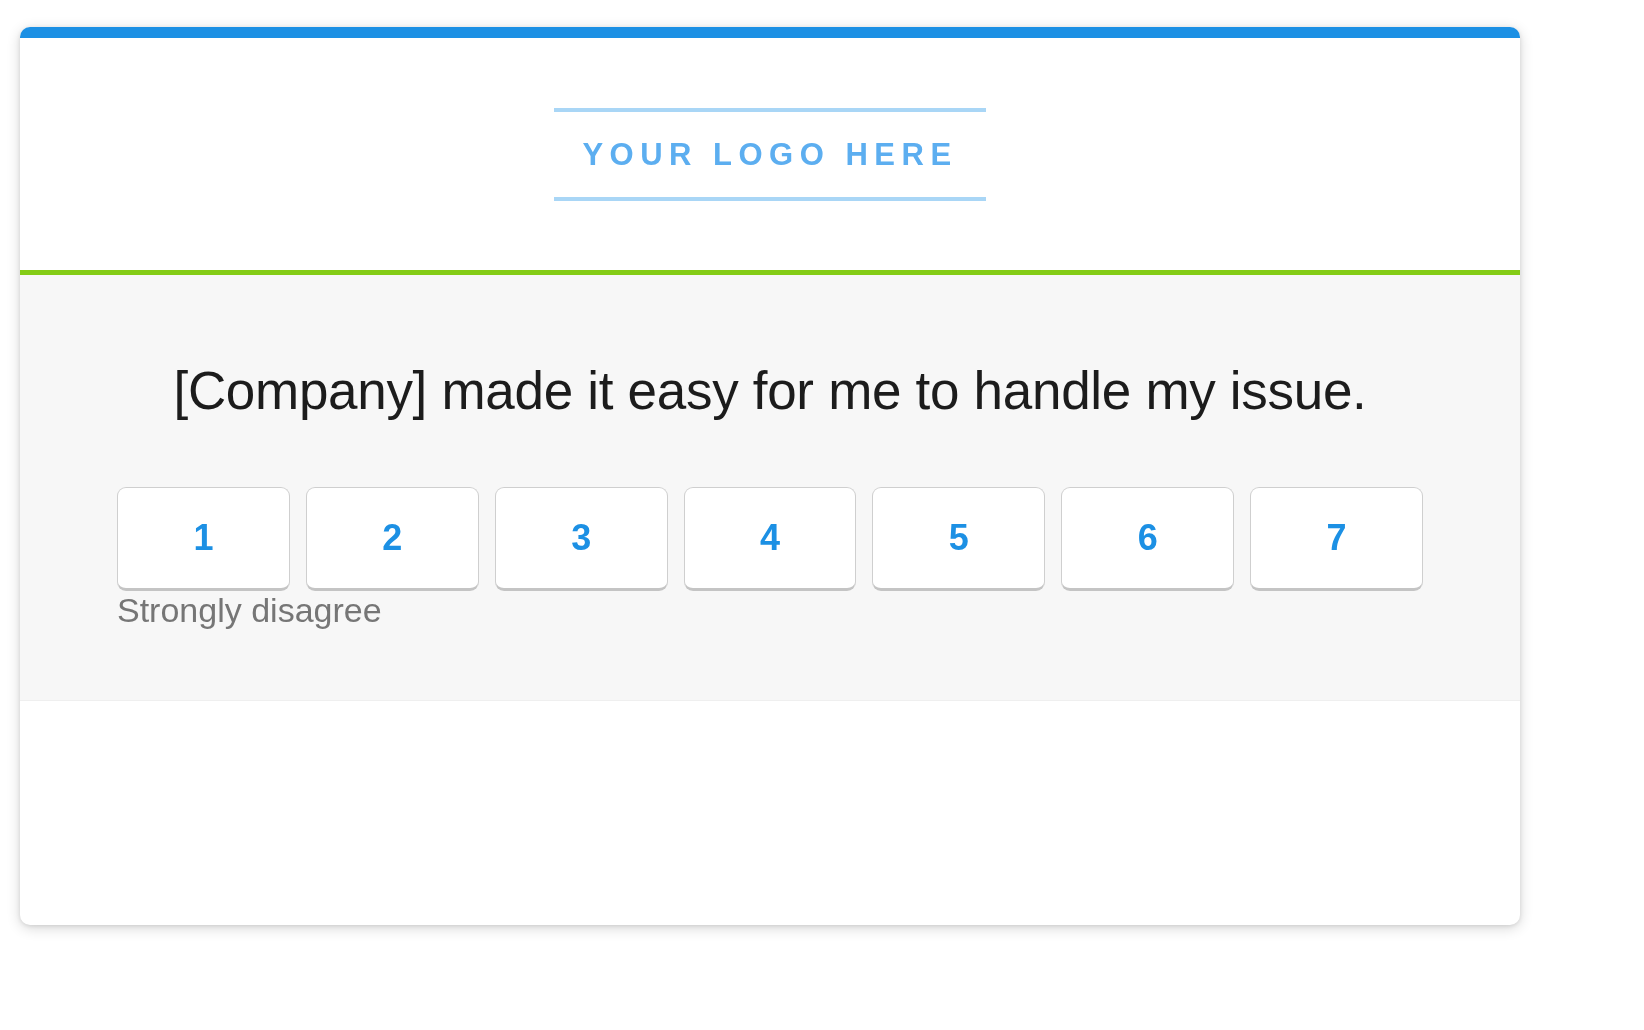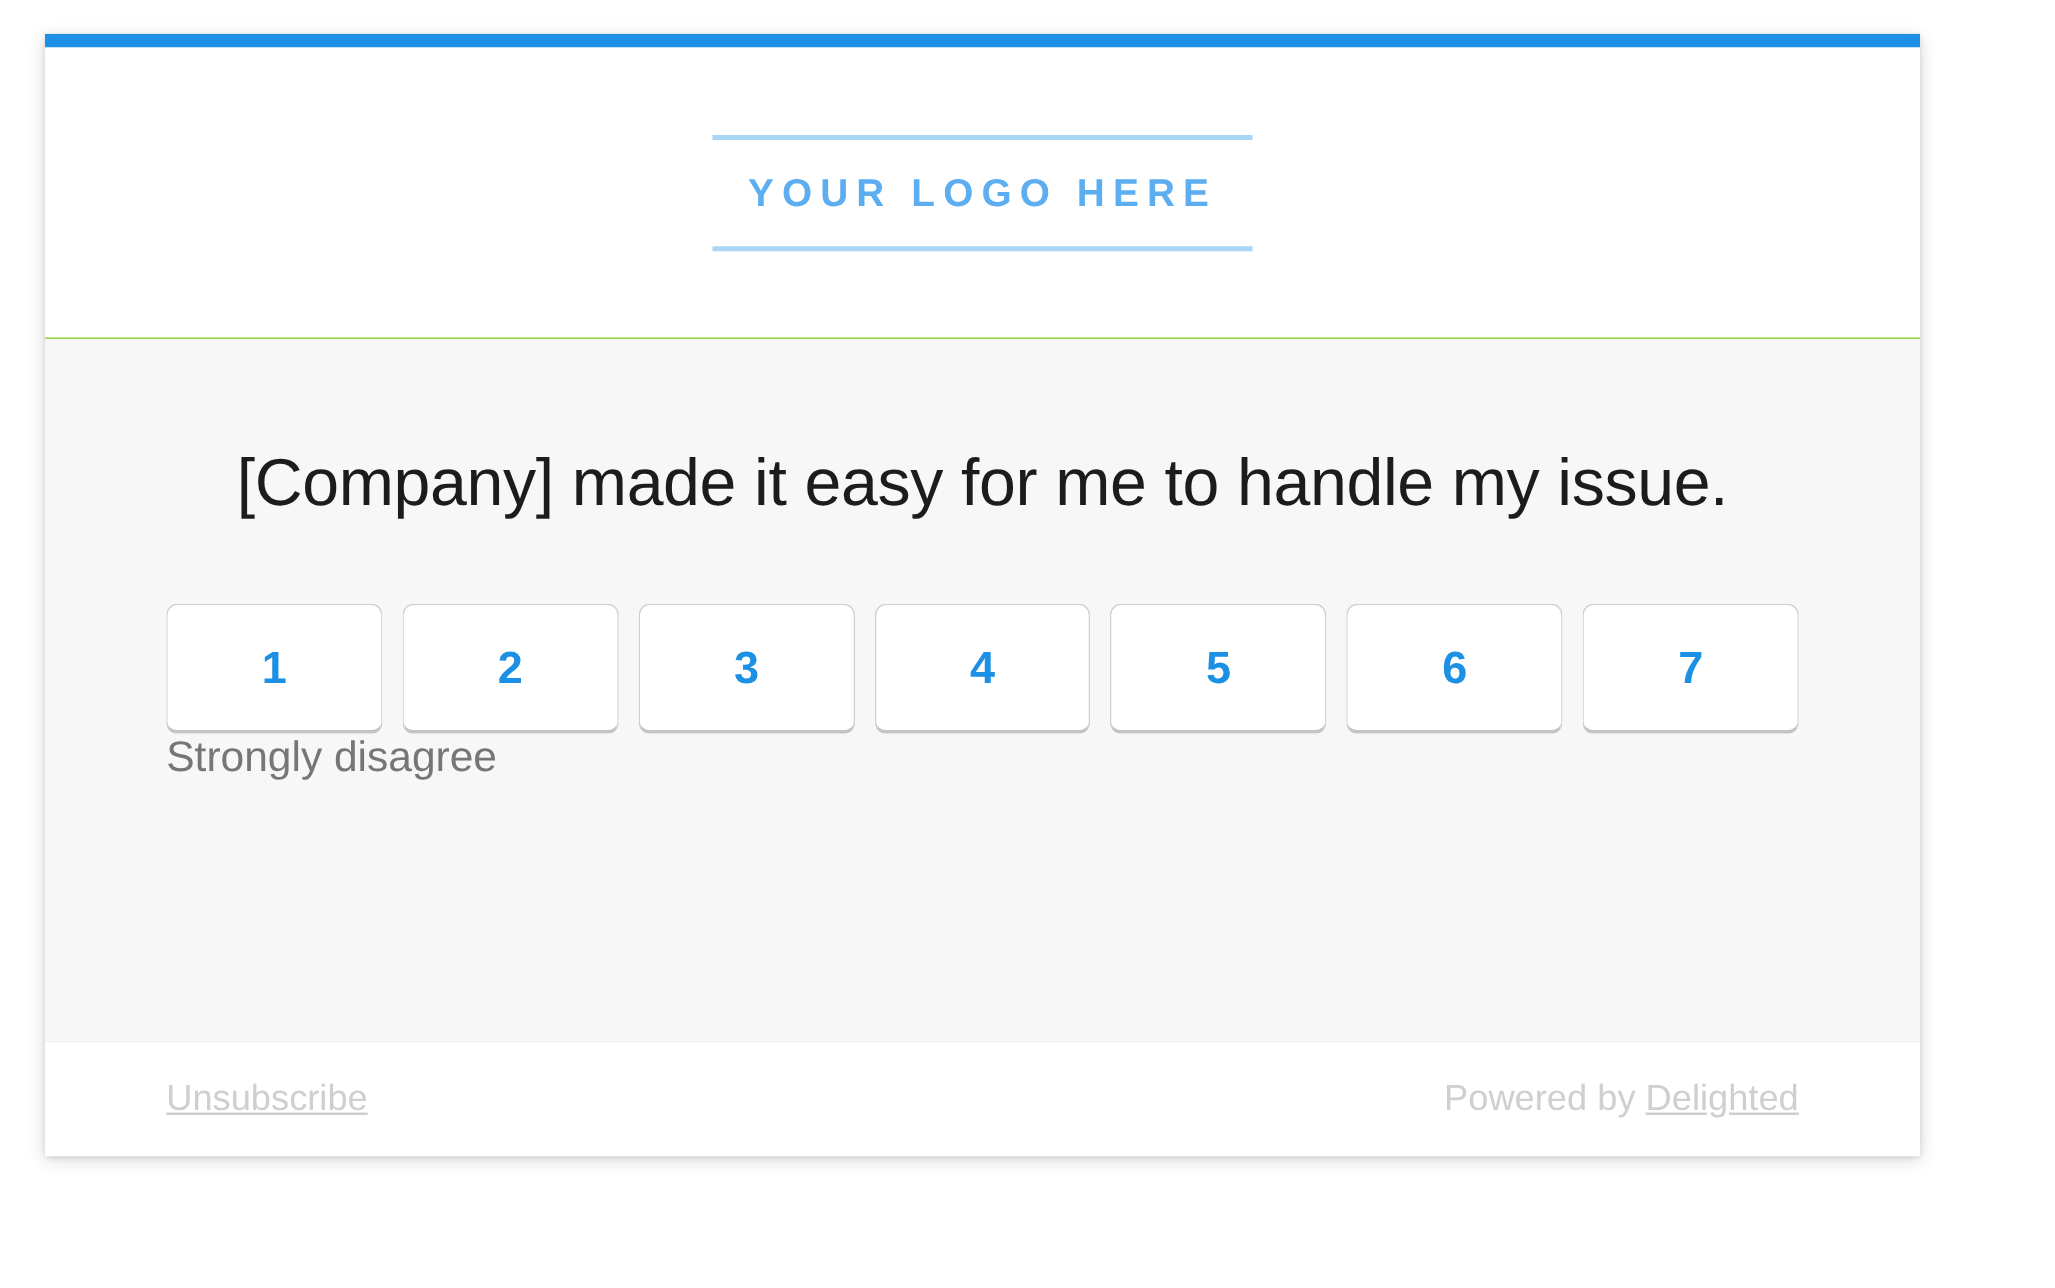--- a/index.html
+++ b/index.html
@@ -19,26 +19,26 @@
     width: 1644px;
     height: 1030px;
     background: #ffffff;
     display: flex;
     align-items: flex-start;
     justify-content: center;
   }
 
   .survey-card {
     position: absolute;
-    left: 36px;
+    left: 20px;
     top: 27px;
     width: 1500px;
     height: 898px;
     background: #ffffff;
-    border-radius: 0;
+    border-radius: 10px;
     box-shadow: 0 3px 14px rgba(0,0,0,0.16), 0 1px 4px rgba(0,0,0,0.10);
     overflow: hidden;
     display: flex;
     flex-direction: column;
   }
 
   .accent-bar {
     width: 100%;
     height: 11px;
     background: #1c90e4;
@@ -71,23 +71,23 @@
     font-weight: bold;
     letter-spacing: 6.5px;
     color: #5caef0;
     padding: 25px 0 24px 0;
     white-space: nowrap;
   }
 
   
   .question-panel {
     flex: 0 0 auto;
-    height: 564px;
+    height: 431px;
     background: #f7f7f7;
-    border-top: 1px solid #84cc16;
+    border-top: 5px solid #84cc16;
     border-bottom: 1px solid #efefef;
     box-sizing: border-box;
     padding: 0 97px;
     display: flex;
     flex-direction: column;
     justify-content: flex-start;
   }
 
   .question-text {
     margin-top: 78px;
@@ -194,21 +194,15 @@
         <button class="scale-button">6</button>
         <button class="scale-button">7</button>
       </div>
 
       <div class="anchor-row">
         <div class="anchor-label">Strongly disagree</div>
       </div>
 
     </div>
 
-    <div class="card-footer">
-      <span class="footer-link">Unsubscribe</span>
-      <span class="powered-by">
-        <span>Powered by </span><span class="brand">Delighted</span>
-      </span>
-    </div>
 
   </div>
 </div>
 
 </body></html>

